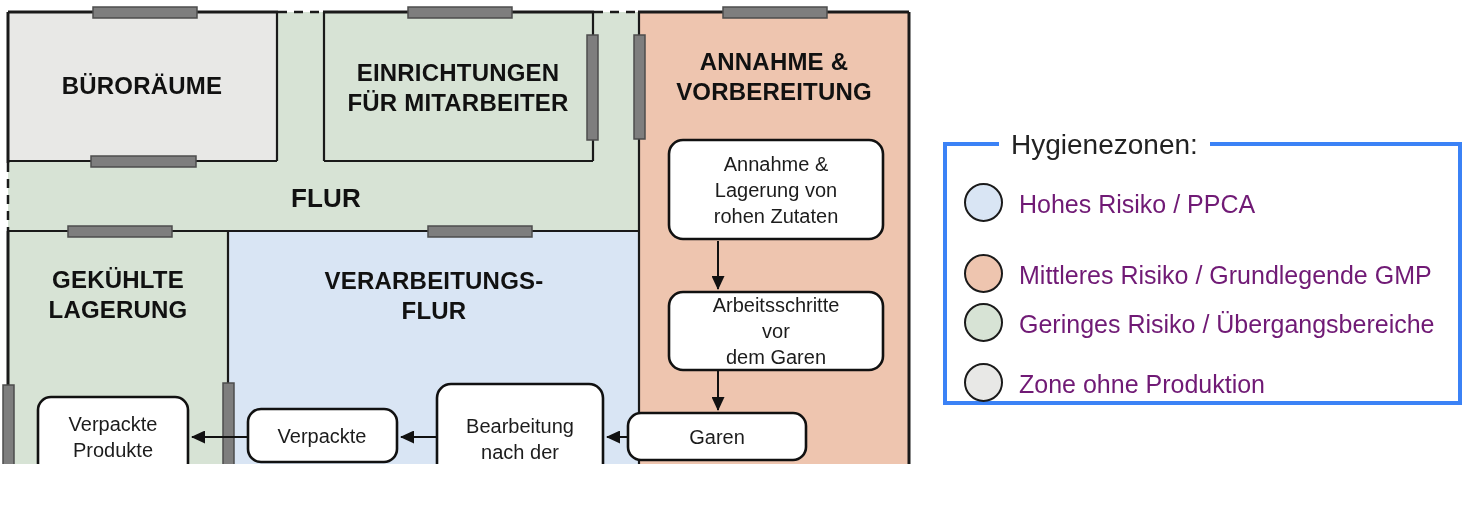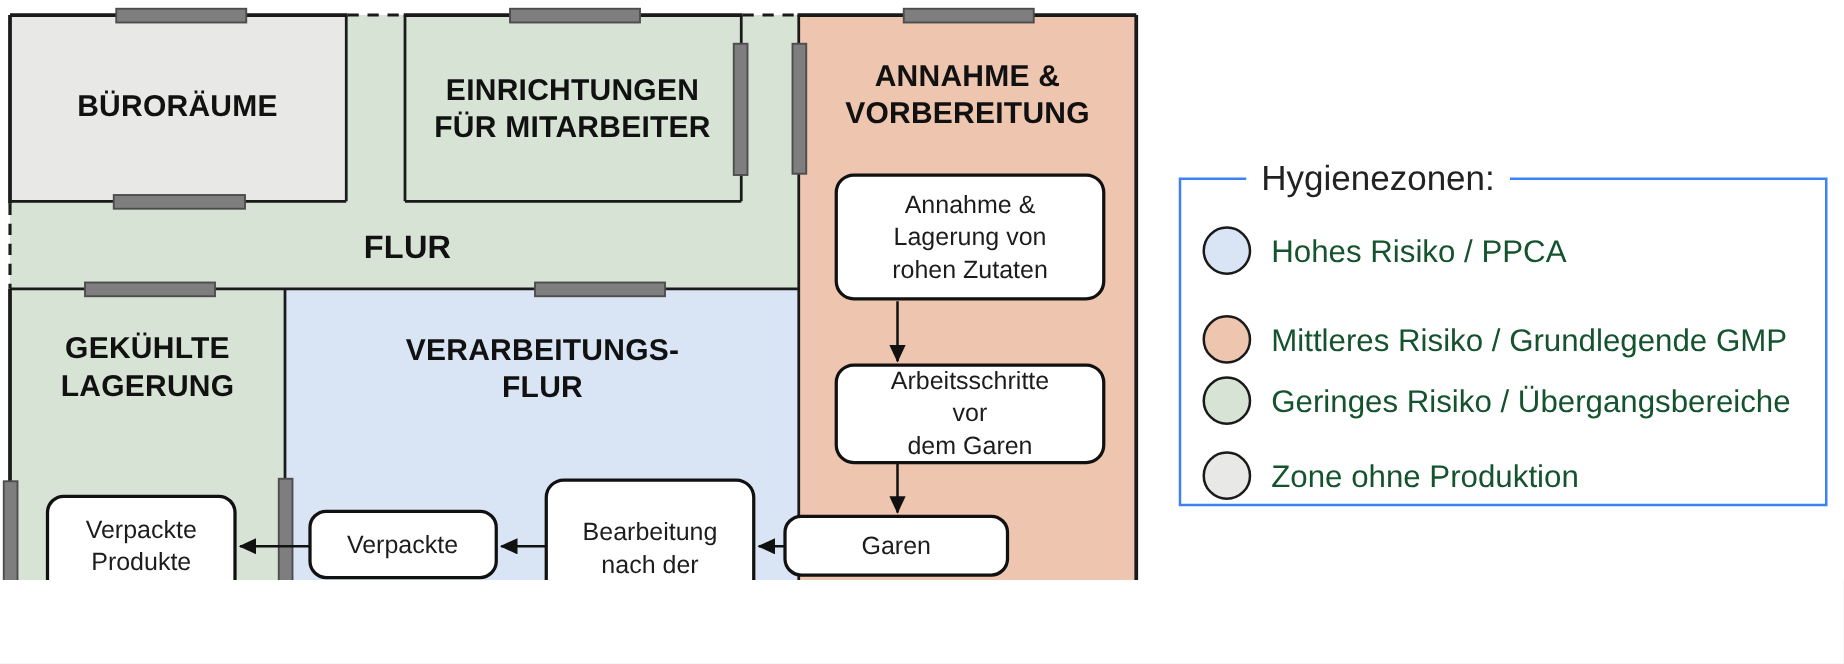--- a/index.html
+++ b/index.html
@@ -11,34 +11,34 @@
   .floorplan svg{position:absolute;left:0;top:0;}
   .lbl{
     position:absolute;transform:translate(-50%,-50%);
     white-space:pre-line;text-align:center;line-height:1.26;
     pointer-events:none;
   }
   .room-lbl{font-weight:bold;font-size:24px;letter-spacing:.2px;color:#111;}
   .flow-lbl{font-size:20px;color:#1c1c1c;line-height:1.3;}
   .legend{
     position:absolute;left:943px;top:142px;width:519px;height:263px;
-    border:2px solid #3b82f6;background:#fff;box-sizing:border-box;
+    border:4px solid #3b82f6;background:#fff;box-sizing:border-box;
   }
   .legend-title{
     position:absolute;top:-19px;left:52px;background:#fff;
     padding:0 12px;font-size:28px;color:#222;line-height:36px;
   }
   .legend-item{position:absolute;left:0;width:100%;height:42px;}
   .legend-swatch{
     position:absolute;left:17px;top:0;width:39px;height:39px;border-radius:50%;
     border:2px solid #1a1a1a;box-sizing:border-box;background:#ccc;
   }
   .legend-label{
     position:absolute;left:72px;top:50%;transform:translateY(-50%);
-    font-size:25px;color:#14532d;white-space:nowrap;
+    font-size:25px;color:#701a75;white-space:nowrap;
   }
 </style>
 </head>
 <body>
 
 <div class="stage">
 
   <div class="floorplan">
     <svg width="920" height="531" viewBox="0 0 920 531">
       <defs>

